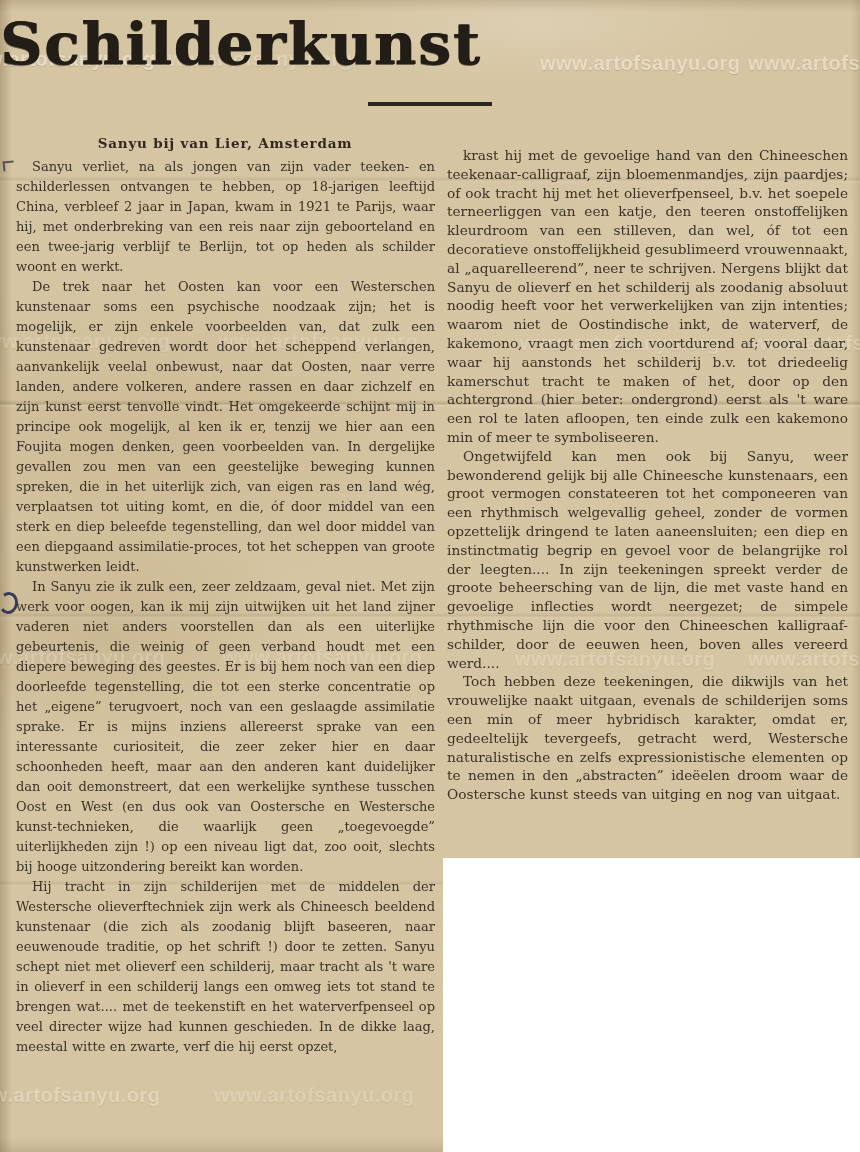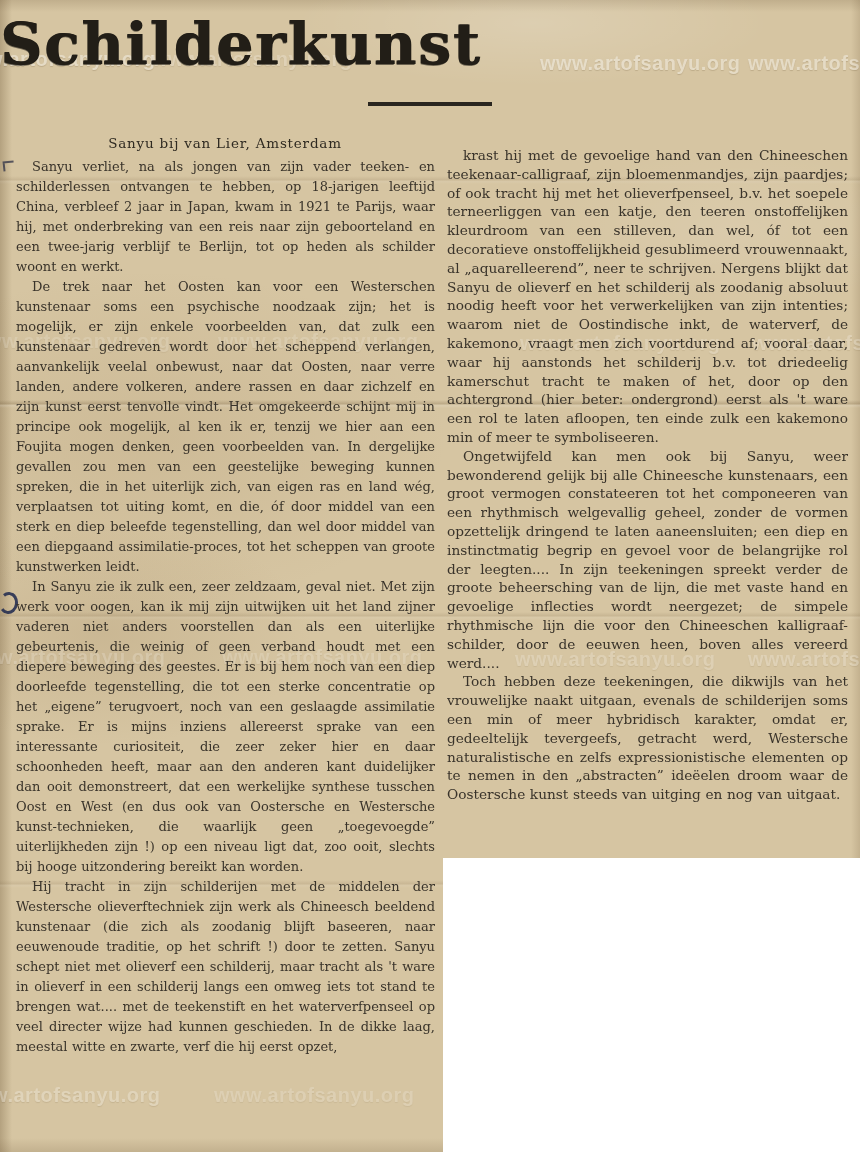--- a/index.html
+++ b/index.html
@@ -33,21 +33,21 @@
     position:absolute;left:0;top:12px;width:860px;text-align:left;
     font-family:"DejaVu Serif", serif;font-weight:bold;font-size:58px;line-height:64px;
     letter-spacing:2px;color:#221e17;
     text-shadow:1px 0 0 #221e17, 0 1px 0 rgba(34,30,23,.6);
   }
   .title-divider{
     position:absolute;left:368px;top:102px;width:124px;height:4px;background:#2a261f;
   }
   .subtitle{
     position:absolute;left:16px;top:135px;width:418px;text-align:center;
-    font-weight:normal;font-size:13.5px;letter-spacing:.8px;color:#2f2a21;
+    font-weight:bold;font-size:13.5px;letter-spacing:.8px;color:#2f2a21;
   }
   
   .col{
     position:absolute;color:#39332a;text-align:justify;
     font-family:"DejaVu Serif", serif;
     hyphens:auto;-webkit-hyphens:auto;word-spacing:.02em;
   }
   .col p{margin:0;text-indent:16px;}
   .col-left{left:16px;top:157px;width:419px;font-size:13px;line-height:20px;height:995px;overflow:hidden;}
   .col-right{left:447px;top:146px;width:401px;font-size:13.7px;line-height:18.8px;height:712px;overflow:hidden;}

